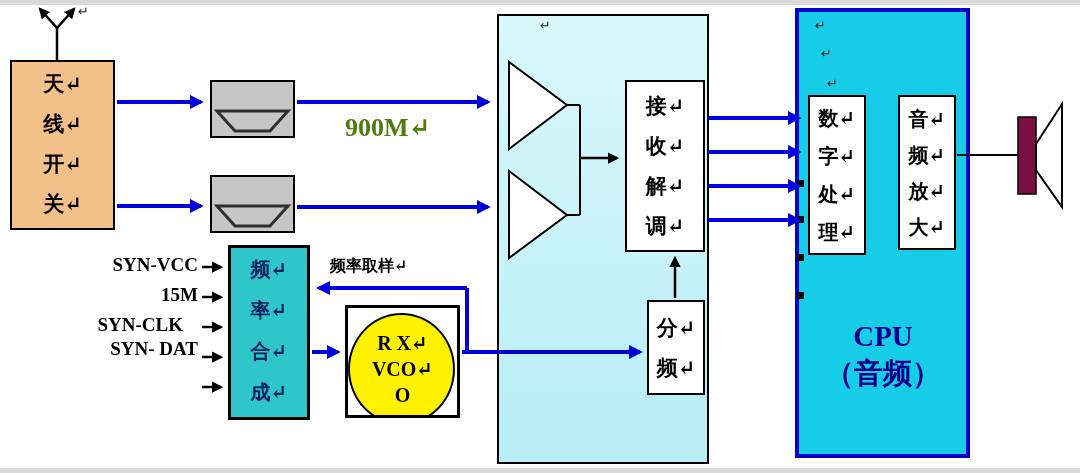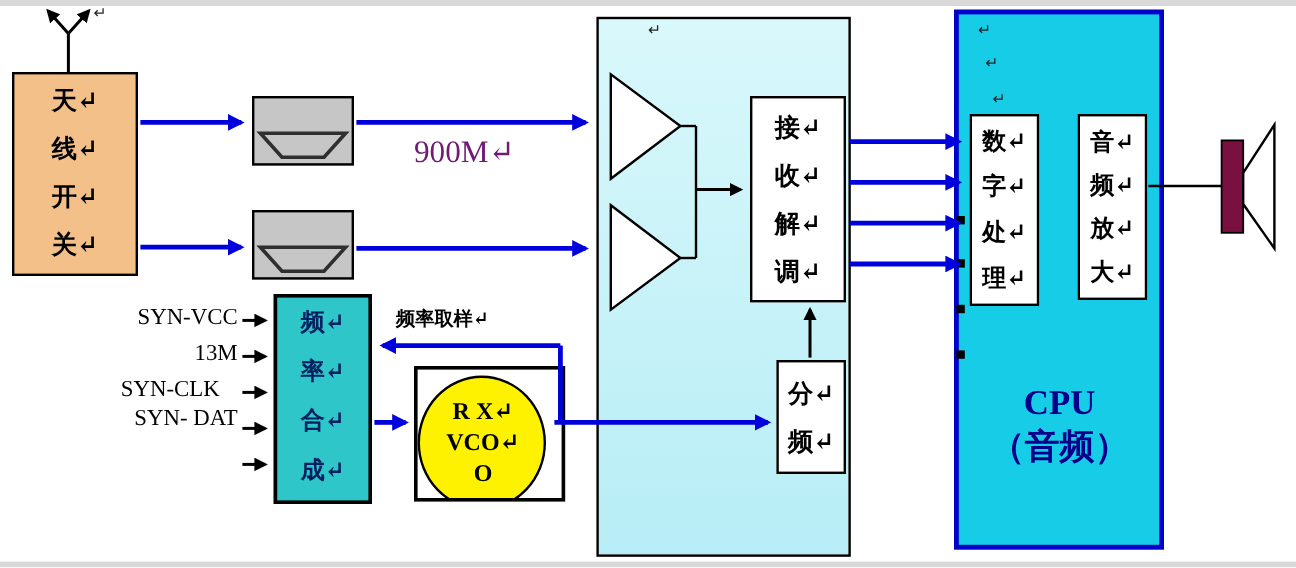--- a/index.html
+++ b/index.html
@@ -5,22 +5,22 @@
   html,body{margin:0;padding:0;background:#fff;}
   #canvas{position:relative;width:1080px;height:473px;background:#ffffff;overflow:hidden;
           font-family:"Liberation Serif","DejaVu Serif",serif;}
   .abs{position:absolute;box-sizing:border-box;}
   .strip{position:absolute;left:0;width:1080px;height:5px;background:#D9D9D9;}
   .blockbox{position:absolute;box-sizing:border-box;border:2px solid #000;}
   .vlabel{position:absolute;box-sizing:border-box;white-space:pre-line;text-align:center;
           font-weight:bold;color:#000;font-family:"Liberation Serif","DejaVu Serif",serif;}
   .mark{position:absolute;font-size:13px;color:#222;font-family:"DejaVu Sans",sans-serif;}
   .pin{position:absolute;width:7px;height:7px;background:#000;}
-  .bandlabel{position:absolute;font-weight:normal;font-size:26px;color:#701a75;}
-  .synlabel{position:absolute;width:120px;text-align:right;font-weight:normal;font-size:19px;color:#000;}
+  .bandlabel{position:absolute;font-weight:bold;font-size:26px;color:#4d7c0f;}
+  .synlabel{position:absolute;width:120px;text-align:right;font-weight:bold;font-size:19px;color:#000;}
   svg{display:block;}
   #overlay{position:absolute;left:0;top:0;z-index:6;pointer-events:none;}
   .z1{z-index:1}.z2{z-index:2}.z3{z-index:3}
 </style>
 </head>
 <body>
 
 <div id="canvas">
 
   <div class="strip" style="top:0;"></div>
@@ -72,25 +72,25 @@
   <div class="abs z1" style="left:228px;top:245px;width:82px;height:175px;background:#2EC6C8;
        border:3px solid #000;"></div>
   <div class="vlabel z3" style="left:228px;top:249px;width:82px;font-size:20px;line-height:41px;color:#002060;">频↵
 率↵
 合↵
 成↵</div>
 
   <div class="vlabel z3" style="left:330px;top:256px;width:130px;font-size:16px;text-align:left;">频率取样↵</div>
 
   <div class="synlabel z3" style="left:78px;top:254px;">SYN-VCC</div>
-  <div class="synlabel z3" style="left:78px;top:284px;">13M</div>
+  <div class="synlabel z3" style="left:78px;top:284px;">15M</div>
   <div class="synlabel z3" style="left:63px;top:314px;">SYN-CLK</div>
   <div class="synlabel z3" style="left:78px;top:338px;text-align:right;">SYN- DAT</div>
 
-  <div class="abs z1" style="left:345px;top:305px;width:126px;height:113px;background:#fff;
+  <div class="abs z1" style="left:345px;top:305px;width:115px;height:113px;background:#fff;
        border:3px solid #000;overflow:hidden;">
     <div class="abs" style="left:0px;top:5px;width:107px;height:112px;background:#FFF200;
          border:2px solid #000;border-radius:50%;"></div>
     <div class="vlabel" style="left:0px;top:22px;width:109px;font-size:20px;line-height:26px;">R X↵
 VCO↵
 O</div>
   </div>
 
   <span class="mark z3" style="left:78px;top:4px;">↵</span>
   <span class="mark z3" style="left:540px;top:18px;">↵</span>

